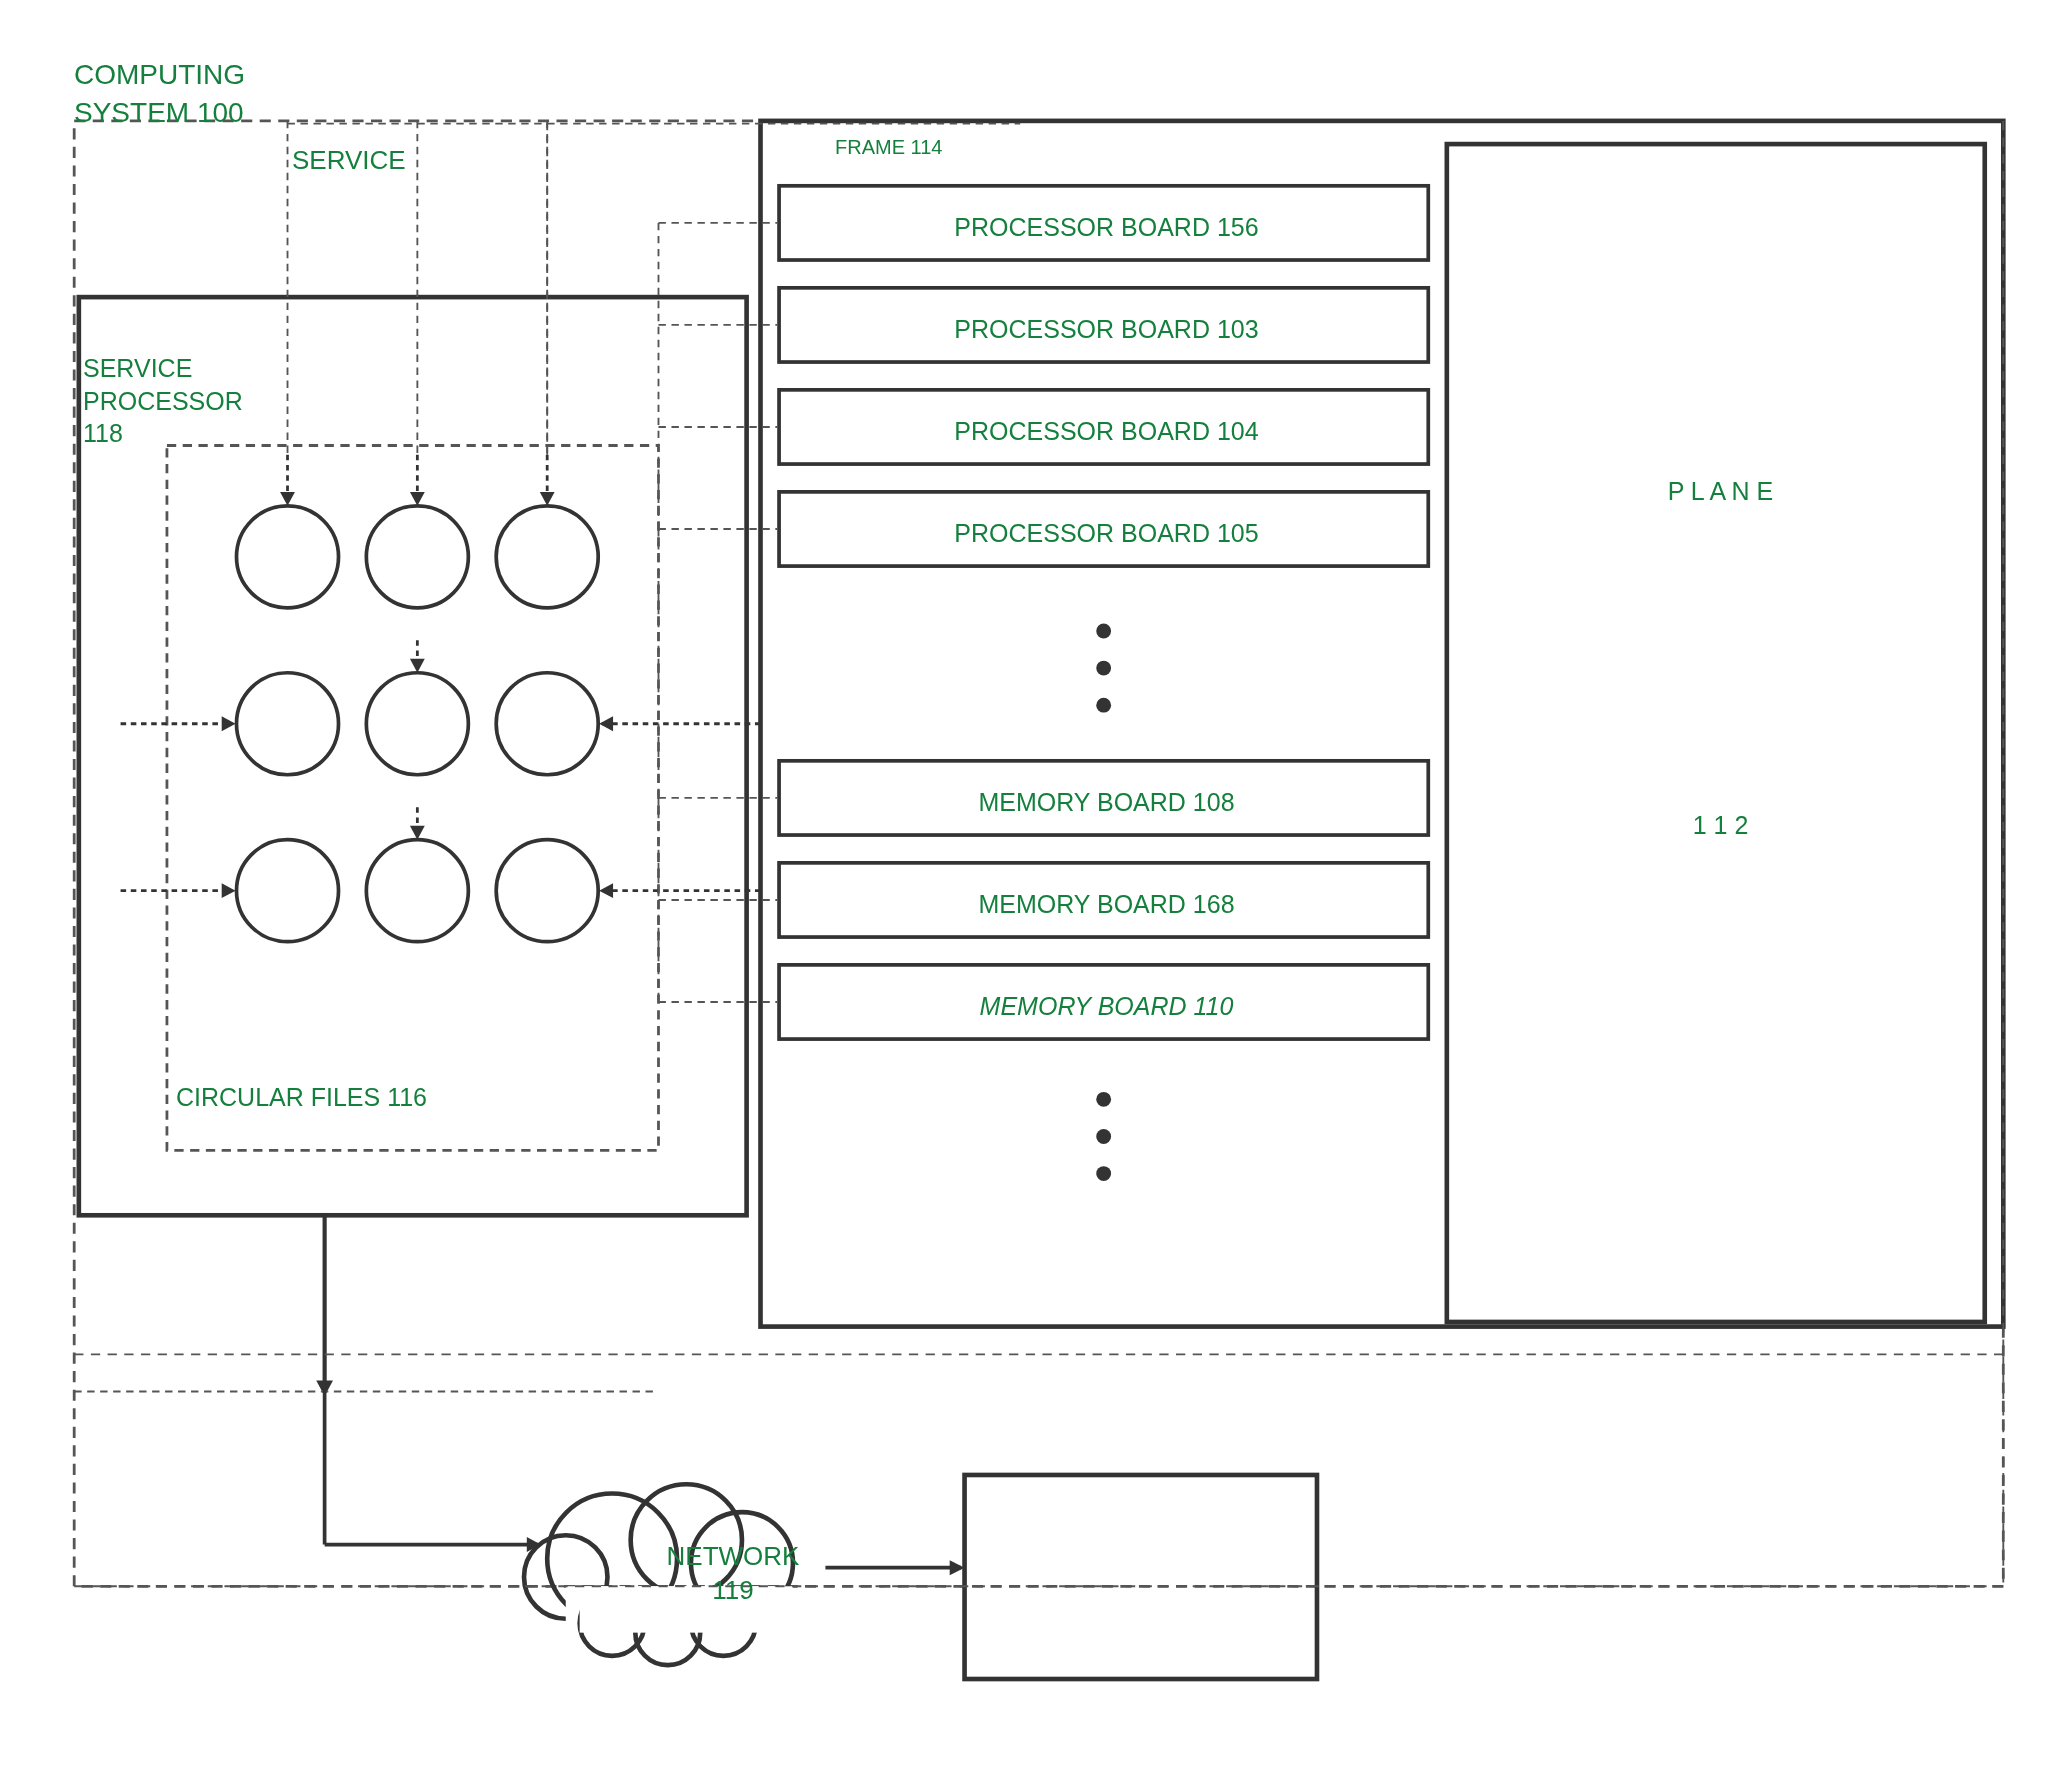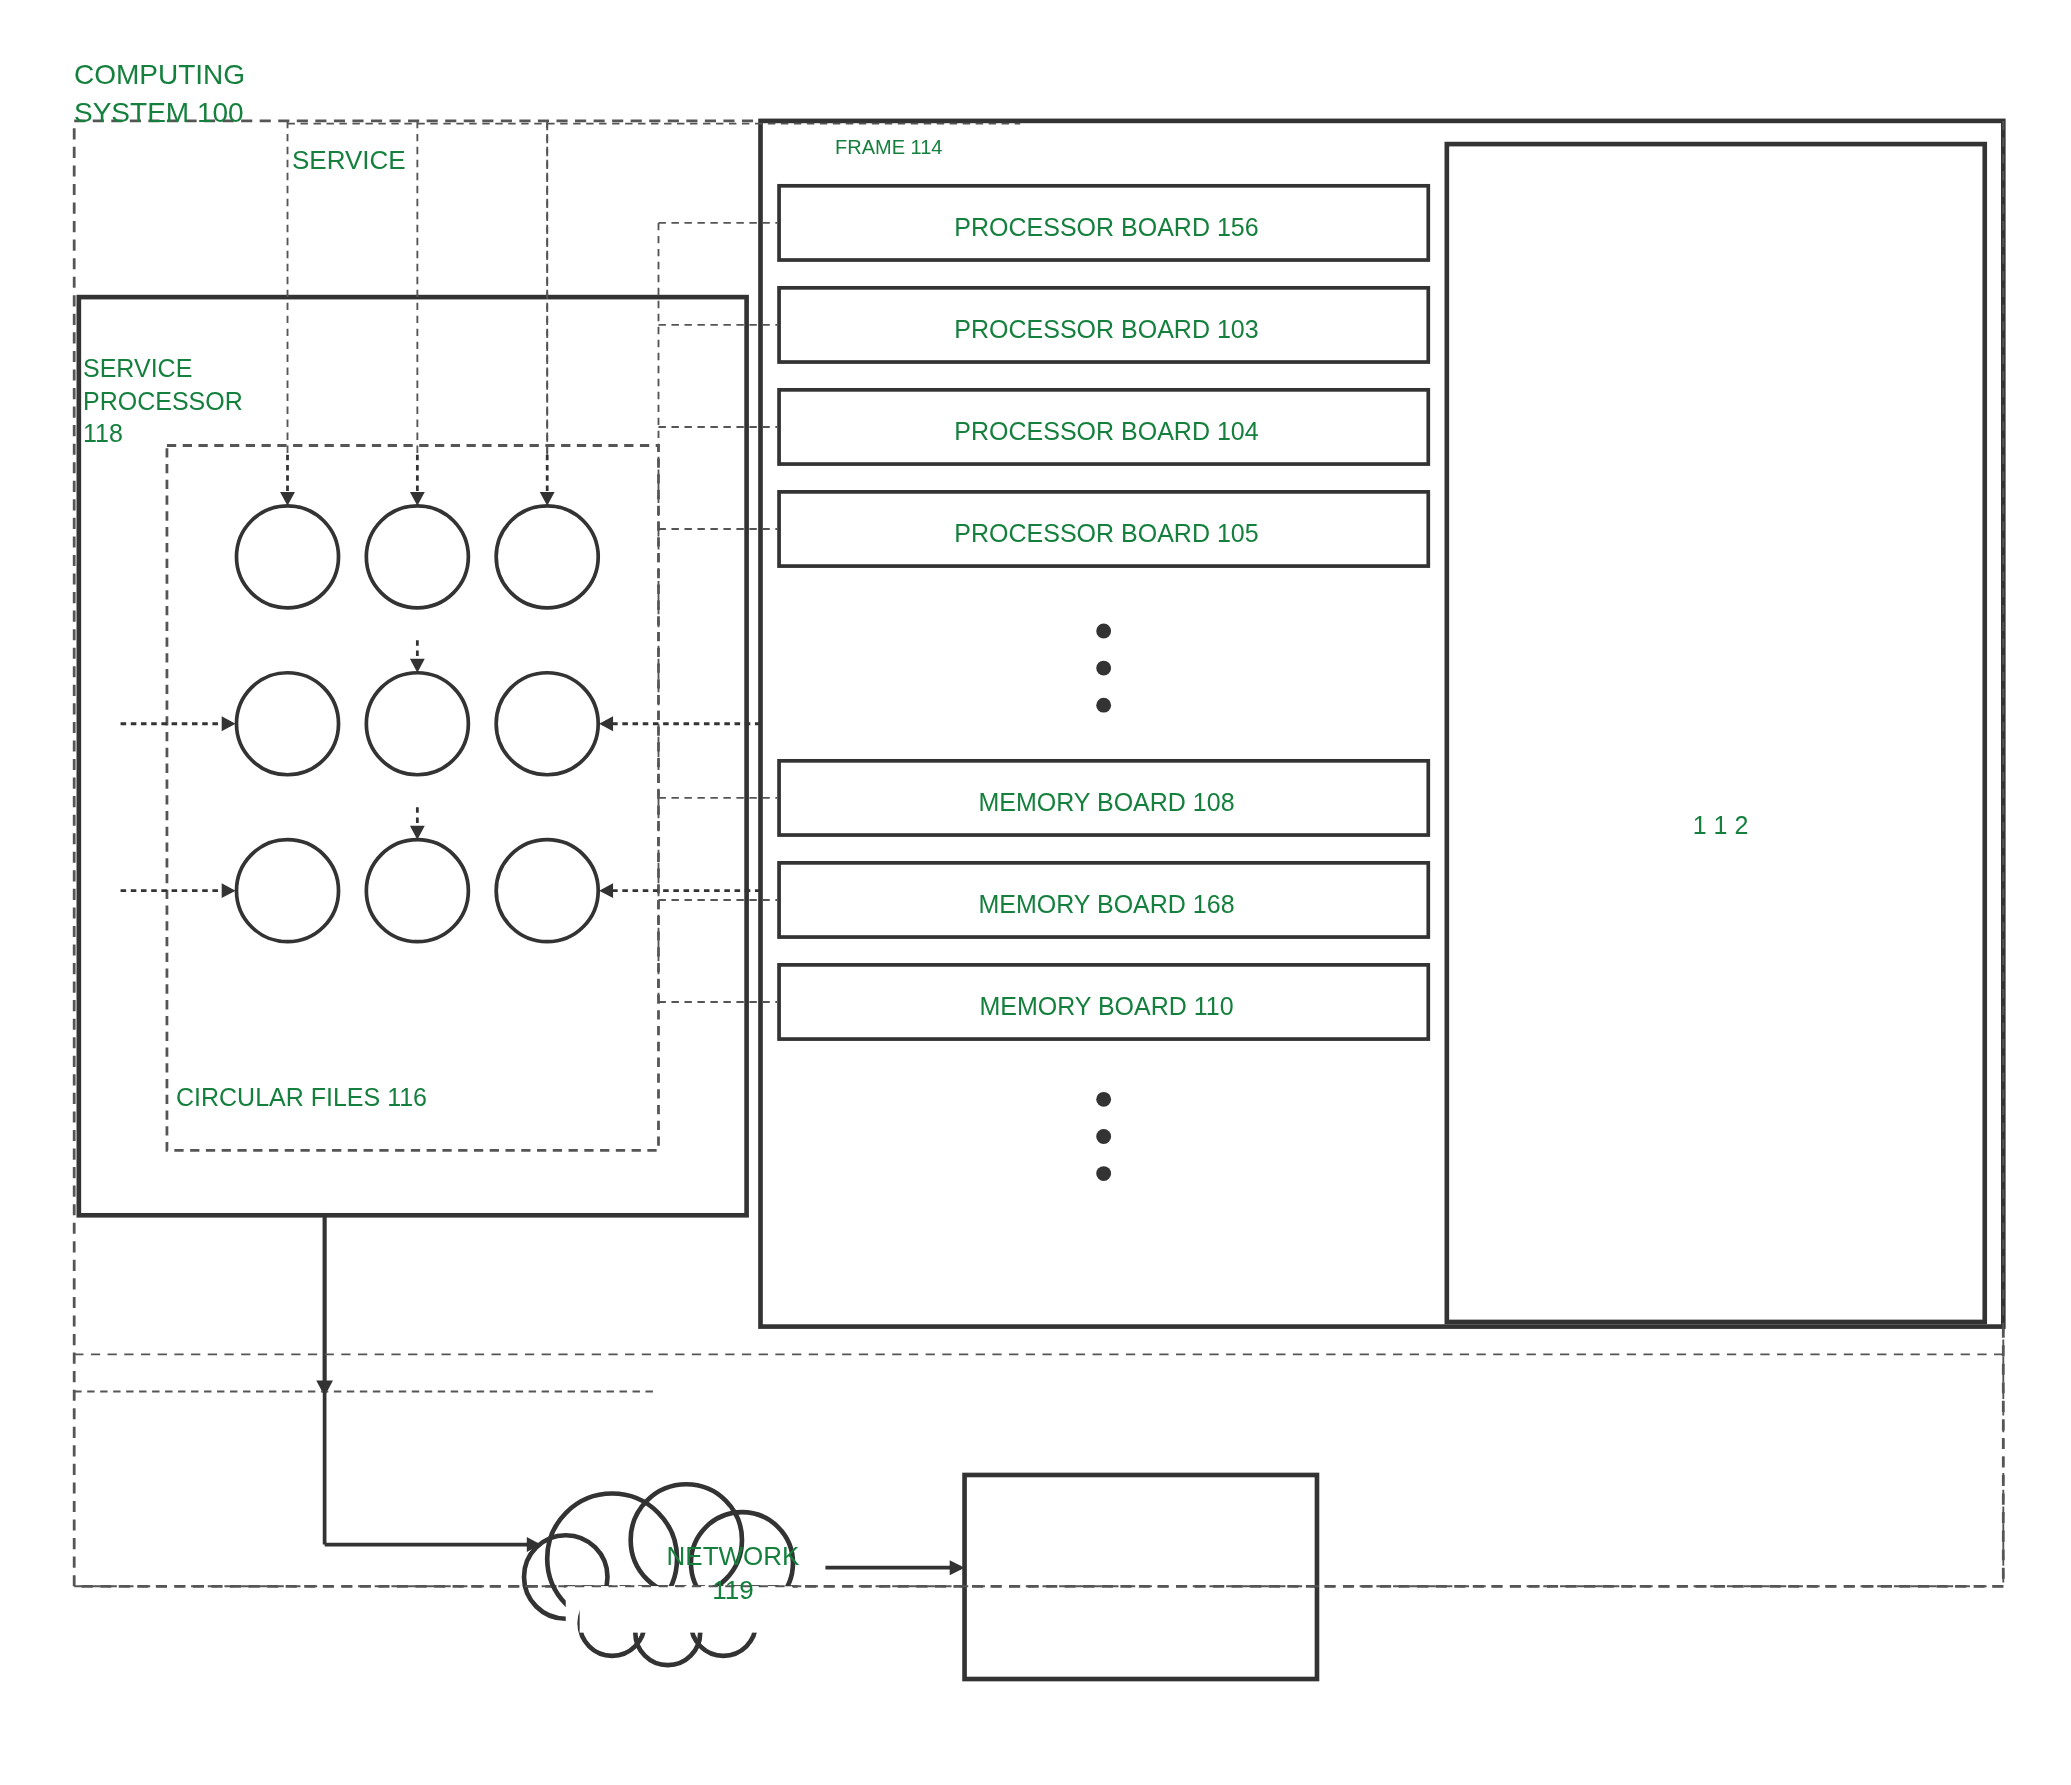--- a/index.html
+++ b/index.html
@@ -170,20 +170,23 @@
   <div class="label" style="left:292px; top:144px; font-size:26px;">SERVICE</div>
 
   <div class="label" style="left:835px; top:134px; font-size:20px; font-weight:normal;">FRAME  114</div>
 
   <div class="label" style="left:83px; top:352px; width:158px; font-size:25px; text-align:left; line-height:1.3;">
     SERVICE<br>PROCESSOR<br>118
   </div>
 
   <div class="label" style="left:176px; top:1081px; font-size:25px;">CIRCULAR FILES  116</div>
 
+  <div class="label" style="left:1456px; top:464px; width:529px; font-size:25px; line-height:2.2; text-align:center;">
+    P L A N E
+  </div>
   <div class="label" style="left:1456px; top:798px; width:529px; font-size:25px; line-height:2.2; text-align:center;">
     1 1 2
   </div>
 
   <div class="label" style="left:784px; top:204px; width:645px; font-size:25px; text-align:center; line-height:46px;">
     PROCESSOR BOARD  156
   </div>
 
   <div class="label" style="left:784px; top:306px; width:645px; font-size:25px; text-align:center; line-height:46px;">
     PROCESSOR BOARD  103
@@ -198,21 +201,21 @@
   </div>
 
   <div class="label" style="left:784px; top:779px; width:645px; font-size:25px; text-align:center; line-height:46px;">
     MEMORY BOARD  108
   </div>
 
   <div class="label" style="left:784px; top:881px; width:645px; font-size:25px; text-align:center; line-height:46px;">
     MEMORY BOARD  168
   </div>
 
-  <div class="label" style="left:784px; top:983px; width:645px; font-size:25px; text-align:center; line-height:46px;">
+  <div class="label" style="left:784px; top:983px; width:645px; font-size:25px; text-align:center; line-height:46px;font-style:italic;">
     MEMORY BOARD  110
   </div>
 
   <div class="label" style="left:594px; top:1540px; width:278px; font-size:26px; text-align:center;">
     NETWORK<br>119
   </div>
 
 
 </div>
 

